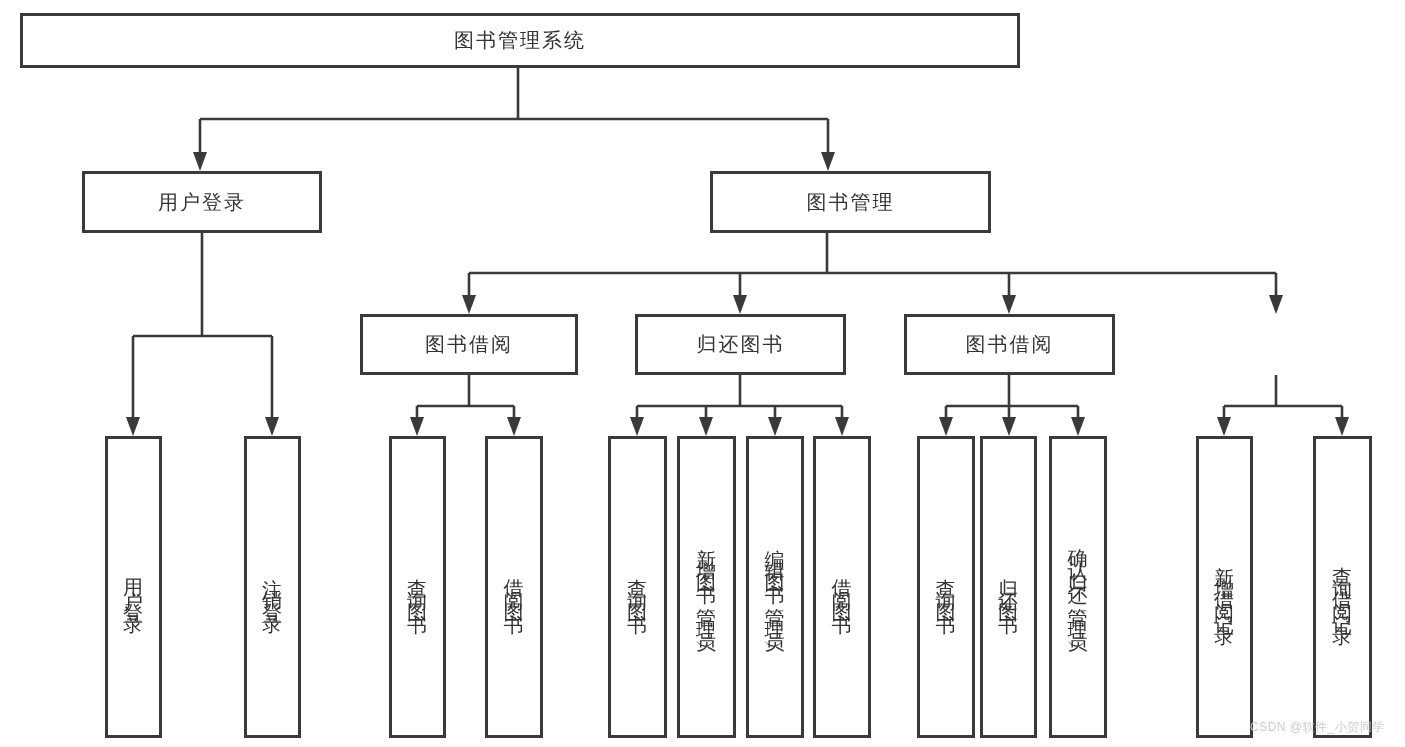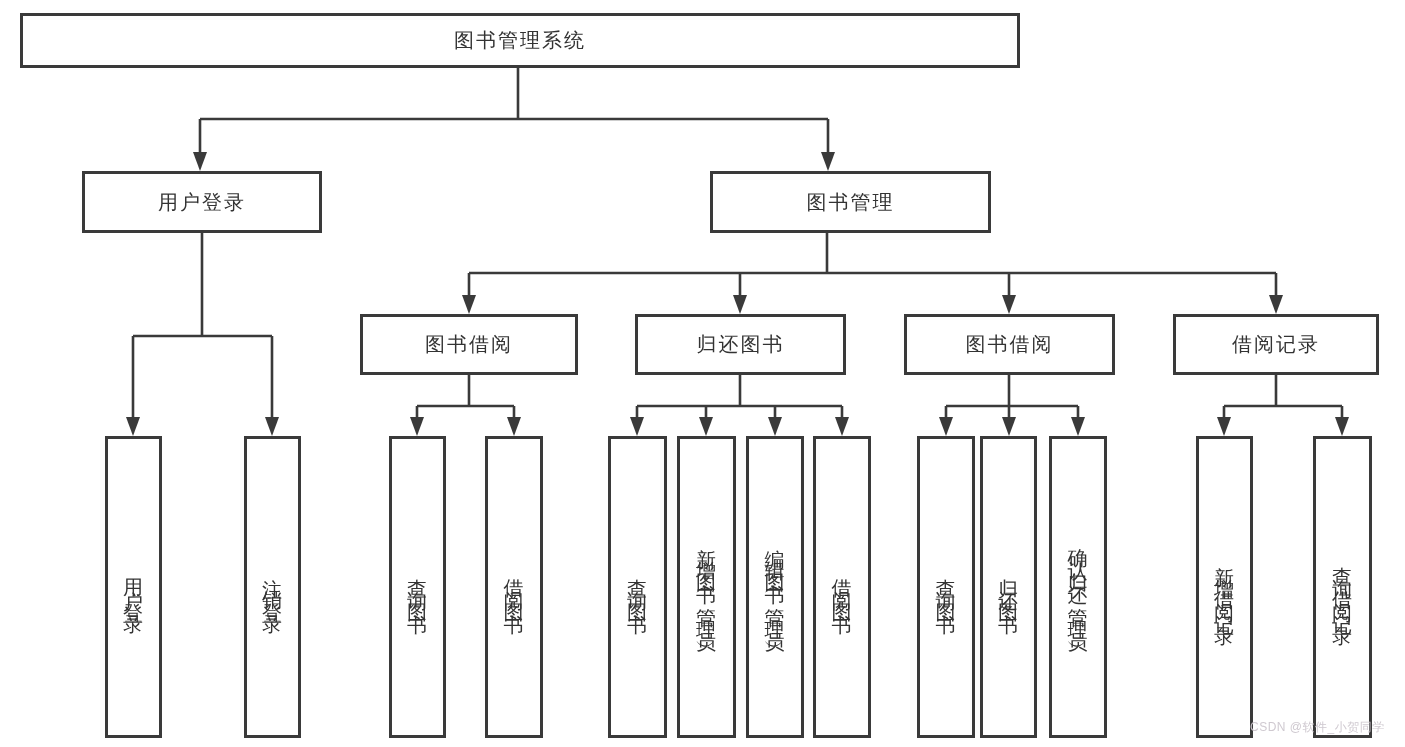--- a/index.html
+++ b/index.html
@@ -114,23 +114,20 @@
 
   <div class="box" style="left:360px;top:314px;width:218px;height:61px">
     <span class="hlabel">图书借阅</span>
   </div>
   <div class="box" style="left:635px;top:314px;width:211px;height:61px">
     <span class="hlabel">归还图书</span>
   </div>
   <div class="box" style="left:904px;top:314px;width:211px;height:61px">
     <span class="hlabel">图书借阅</span>
   </div>
-  <div class="box" style="left:1173px;top:314px;width:206px;height:61px">
-    <span class="hlabel">借阅记录</span>
-  </div>
 
   <div class="box leaf" style="left:105px;width:57px">
     <span class="vlabel">用户登录</span>
   </div>
   <div class="box leaf" style="left:244px;width:57px">
     <span class="vlabel">注销登录</span>
   </div>
 
   <div class="box leaf" style="left:389px;width:57px">
     <span class="vlabel">查询图书</span>

